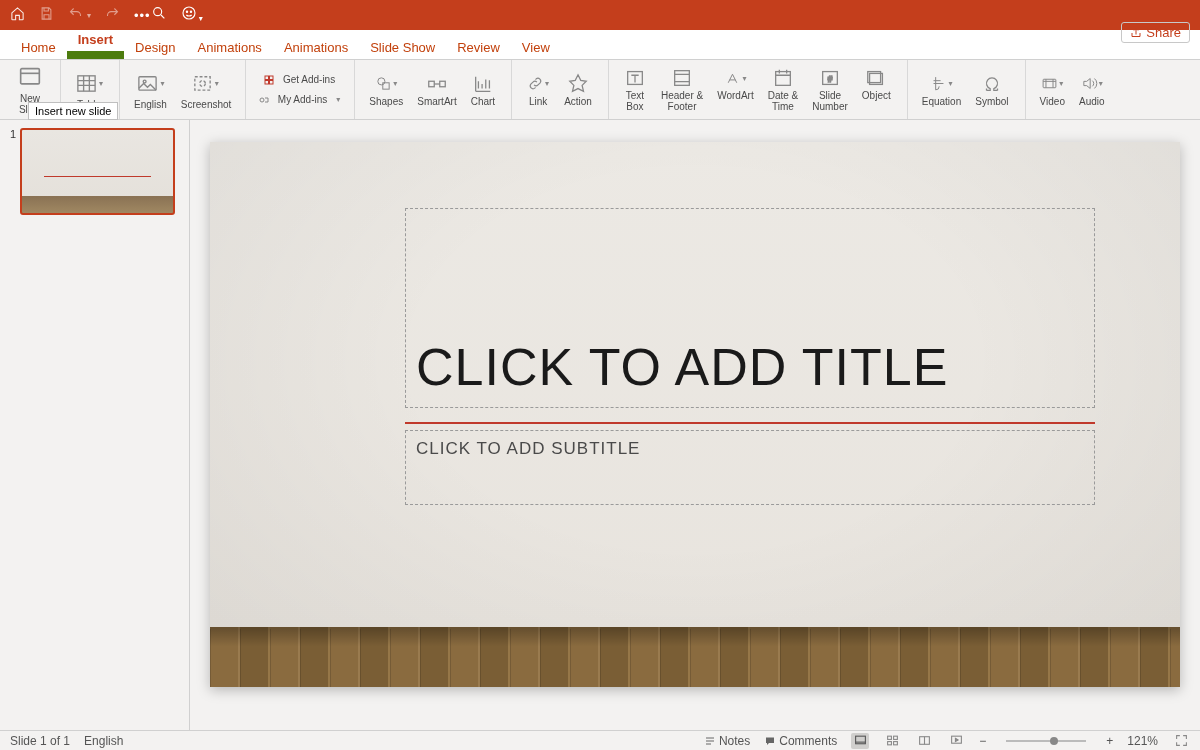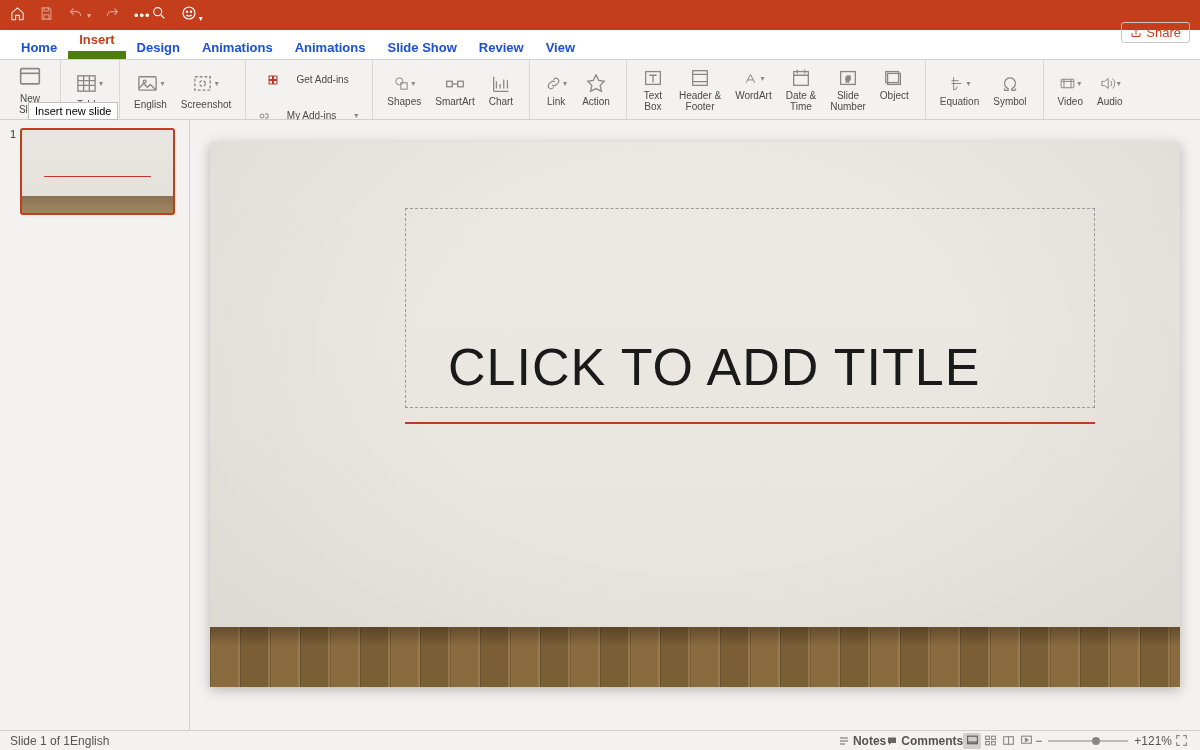--- a/index.html
+++ b/index.html
@@ -8,61 +8,61 @@
 
 .titlebar { height:30px; background:#C43E1C; display:flex; align-items:center; padding:0 10px; color:#fff; }
 .tb-left { display:flex; gap:14px; align-items:center; }
 .tb-left svg { width:15px; height:15px; opacity:.9; }
 .tb-title { flex:1; text-align:center; font-size:13px; font-weight:600; }
 .tb-right { display:flex; gap:14px; align-items:center; }
 .tb-right svg { width:16px; height:16px; }
 
 
 .tabbar { height:30px; background:#fff; display:flex; align-items:flex-end; padding:0 10px; border-bottom:1px solid #d0d0d0; }
-.tab { padding:6px 11px 4px; font-size:13px; color:#1d4ed8; cursor:pointer;font-weight:bold; }
+.tab { padding:6px 11px 4px; font-size:13px; color:#c2410c; cursor:pointer; }
 .tab.active { font-weight:700; color:#C43E1C; border-bottom:8px solid #4d7c0f; }
 .tabbar .share { margin-left:auto; margin-bottom:16px; border:1px solid #c8c8c8; border-radius:3px; padding:2px 8px; font-size:13px; color:#C43E1C; display:flex; align-items:center; gap:4px; }
 
 
 .ribbon { height:60px; background:#F3F2F1; border-bottom:1px solid #d0d0d0; display:flex; align-items:center; padding:0 6px; }
 .rgroup { display:flex; flex-direction:column; align-items:center; padding:0 4px; height:100%; justify-content:center; }
 .rgroup.sep { border-right:1px solid #d8d8d8; padding-right:10px; margin-right:4px; }
 .rbtn { display:flex; flex-direction:column; align-items:center; gap:1px; padding:2px 6px; cursor:pointer; min-width:36px; }
 .rbtn .ic { width:22px; height:22px; display:flex; align-items:center; justify-content:center; }
 .rbtn .ic.big { width:28px; height:28px; }
 .rbtn .lbl { font-size:10px; color:#4a4a4a; text-align:center; line-height:1.1; max-width:48px; }
 .rrow { display:flex; gap:2px; }
-.mini { display:flex; align-items:center; gap:17px; font-size:10px; color:#4a4a4a; padding:2px 4px; cursor:pointer;margin-top:16px; }
+.mini { display:flex; align-items:center; gap:8px; font-size:10px; color:#4a4a4a; padding:2px 4px; cursor:pointer; }
 .mini svg { width:12px; height:12px; }
 .drop { font-size:8px; color:#888; margin-left:1px; }
 
 
 .body { display:flex; height:610px; }
 .nav { width:190px; background:#F3F2F1; border-right:1px solid #d0d0d0; padding:8px 10px; }
 .thumb-row { display:flex; gap:4px; }
 .tnum { font-size:11px; color:#333; }
 .thumb { width:155px; height:87px; border:2px solid #C43E1C; border-radius:3px; overflow:hidden; background:linear-gradient(#e9e6e1 0%,#e5e1db 80%,#8a7254 80%,#a08862 100%); position:relative; }
 .thumb-line { position:absolute; left:22px; right:22px; top:46px; height:1px; background:#c0392b; }
 .tooltip { position:absolute; top:102px; left:28px; background:#fff; border:1px solid #bfbfbf; padding:2px 6px; font-size:11px; z-index:5; }
 
 .canvas-wrap { flex:1; background:#F3F2F1; display:flex; justify-content:center; align-items:flex-start; padding:22px 8px 10px; }
 .slide { width:970px; height:545px; background:linear-gradient(#ece9e4 0%,#e8e4de 90%); box-shadow:0 3px 12px rgba(0,0,0,.25); position:relative; overflow:hidden; }
 .wall-shadow { position:absolute; inset:0; background:radial-gradient(ellipse at 50% 40%,rgba(0,0,0,0) 40%,rgba(0,0,0,.06) 100%); }
 .floor { position:absolute; left:0; right:0; bottom:0; height:60px; background:repeating-linear-gradient(90deg,#8a6b3f 0 28px,#9a7b4f 28px 30px,#7a5e35 30px 58px,#967748 58px 60px); border-top:2px solid rgba(0,0,0,.25); }
 .floor::before { content:""; position:absolute; inset:0; background:linear-gradient(rgba(0,0,0,.25),rgba(0,0,0,0) 30%),repeating-linear-gradient(90deg,rgba(0,0,0,.15) 0 1px,transparent 1px 30px); }
 .title-box { position:absolute; left:195px; right:85px; top:66px; height:200px; border:1.3px dashed #9a9a9a; display:flex; align-items:flex-end; padding:0 10px 10px; }
-.title-box .t { font-size:52px; font-weight:400; letter-spacing:1px; color:#1a1a1a; font-family:"Century Gothic","Avant Garde",sans-serif;margin-left:32px; }
+.title-box .t { font-size:52px; font-weight:400; letter-spacing:1px; color:#1a1a1a; font-family:"Century Gothic","Avant Garde",sans-serif; }
 .divider { position:absolute; left:195px; right:85px; top:280px; height:2px; background:#c0392b; }
 .sub-box { position:absolute; left:195px; right:85px; top:288px; height:75px; border:1.3px dashed #9a9a9a; padding:8px 10px; }
 .sub-box .s { font-size:17px; letter-spacing:1px; color:#4a4a4a; font-family:"Century Gothic","Avant Garde",sans-serif; }
 
 
-.status { position:absolute; bottom:0; left:0; right:0; height:20px; background:#F3F2F1; border-top:1px solid #d0d0d0; display:flex; align-items:center; padding:0 10px; font-size:12px; color:#555; }
+.status { position:absolute; bottom:0; left:0; right:0; height:20px; background:#F3F2F1; border-top:1px solid #d0d0d0; display:flex; align-items:center; padding:0 10px; font-size:12px; color:#555; gap:14px; }
 .status .sp { flex:1; }
-.sbtn { display:flex; align-items:center; gap:3px; cursor:pointer;font-weight:bold; }
+.sbtn { display:flex; align-items:center; gap:3px; cursor:pointer; }
 .vbtn { width:18px; height:16px; display:flex; align-items:center; justify-content:center; cursor:pointer; border-radius:2px; }
 .vbtn.active { background:#d0cfcd; }
 .slider { width:80px; height:2px; background:#bbb; position:relative; margin:0 6px; }
 .slider .kn { position:absolute; width:8px; height:8px; background:#888; border-radius:50%; top:-3px; left:55%; }
 </style>
 </head>
 <body>
 
 <div class="titlebar">
   <div class="tb-left">
@@ -354,20 +354,23 @@
         </div>
     </div>
   </div>
   <div class="canvas-wrap">
     <div class="slide">
       <div class="wall-shadow"></div>
       <div class="title-box">
         <div class="t">CLICK TO ADD TITLE</div>
       </div>
       <div class="divider"></div>
+      <div class="sub-box">
+        <div class="s">CLICK TO ADD SUBTITLE</div>
+      </div>
       <div class="floor"></div>
     </div>
   </div>
 </div>
 
 <div class="status">
   <span>Slide 1 of 1</span>
   <span>English</span>
   <span class="sp"></span>
   <span class="sbtn">

